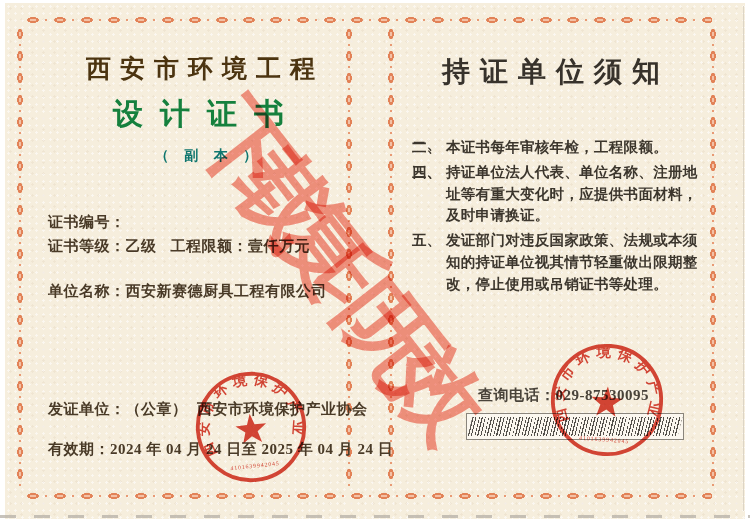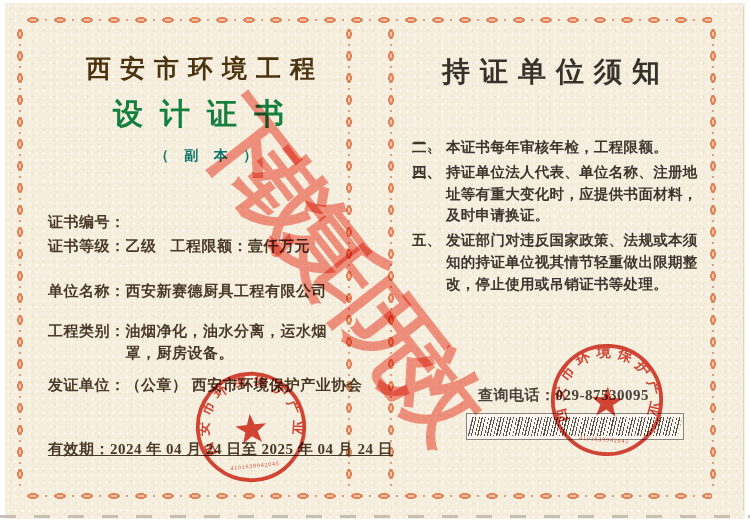--- a/index.html
+++ b/index.html
@@ -88,31 +88,27 @@
   </div>
 
   <div class="frow" style="top:237px;">
     <span class="flabel">证书等级：</span>
     <span class="fvalue">乙级</span>
     <span class="gap"></span>
     <span class="flabel">工程限额：</span>
     <span class="fvalue">壹仟万元</span>
   </div>
 
-  <div class="frow" style="top:321px;width:312px;">
-    <span class="flabel">工程类别：</span>
-    <span class="fvalue wrap" style="max-width:232px;">油烟净化，油水分离，运水烟罩，厨房设备。</span>
-  </div>
 
-  <div class="frow" style="top:376px;">
+  <div class="frow" style="top:400px;font-family:Liberation Mono, monospace;">
     <span class="flabel">发证单位：</span>
     <span class="fvalue">（公章） 西安市环境保护产业协会</span>
   </div>
 
-  <div class="frow" style="top:440px;text-decoration:underline;">
+  <div class="frow" style="top:440px;">
     <span class="flabel">有效期：</span>
     <span class="fvalue">2024 年 04 月 24 日至 2025 年 04 月 24 日</span>
   </div>
 
   <div class="t-center" id="notice-title">持证单位须知</div>
 
   <div id="notice-list">
     <div class="n-item">
       <span class="n-num">一、</span>
     </div>

